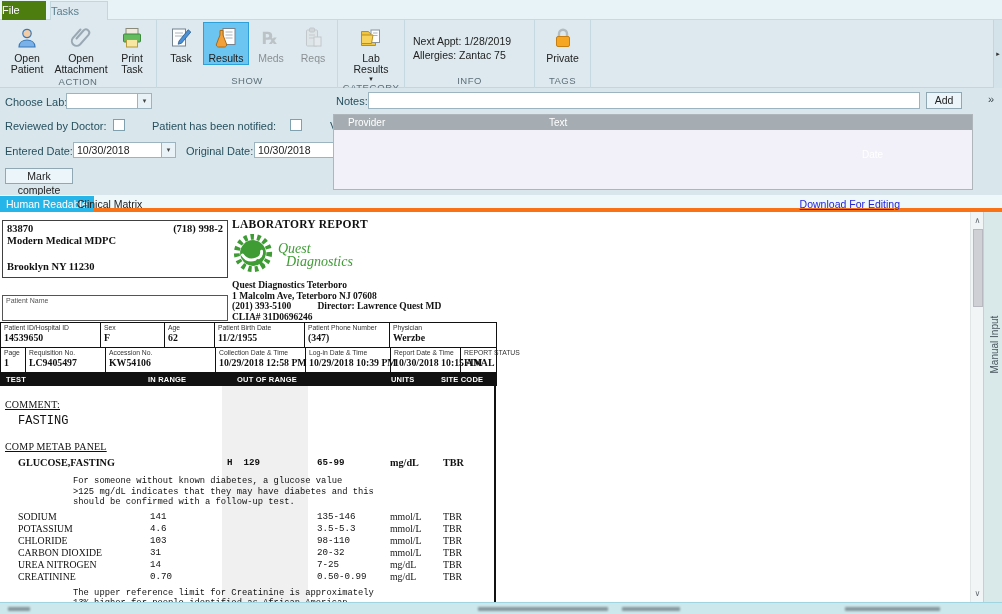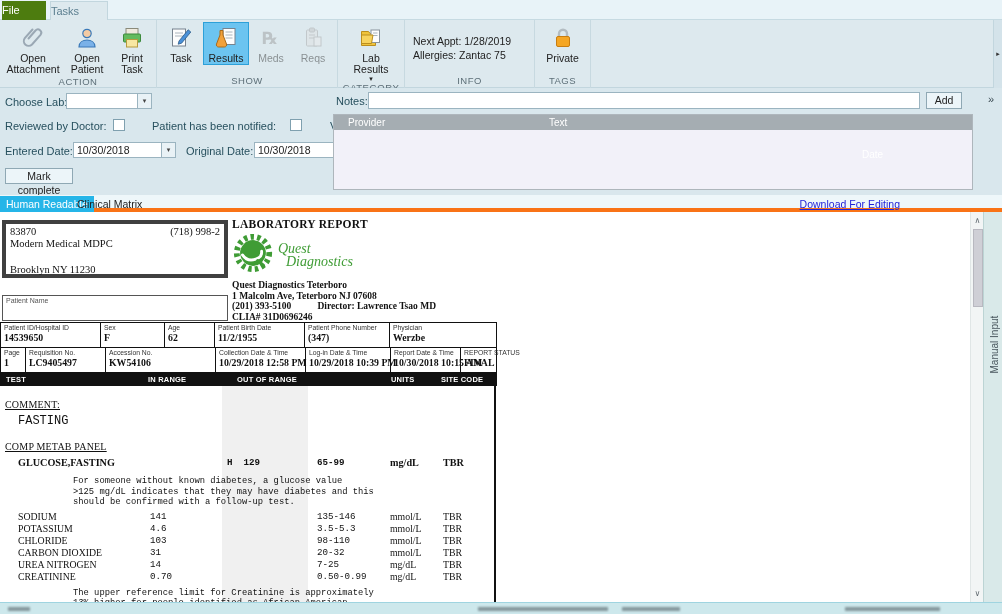--- a/index.html
+++ b/index.html
@@ -54,21 +54,21 @@
   .docarea { position:absolute; left:0; top:212px; width:1002px; height:390px; background:#fff; }
   .vscroll { position:absolute; left:970px; top:0; width:13px; height:390px; background:#f2f5f5; border-left:1px solid #e0e6e6; }
   .vs-arrow { position:absolute; left:0; width:13px; height:13px; font-size:8px; color:#606a70; text-align:center; line-height:13px; }
   .vs-up { top:2px; } .vs-down { bottom:2px; }
   .vs-thumb { position:absolute; left:1.5px; top:17px; width:10px; height:78px; background:#cfcfd6; border:1px solid #b8b8c0; }
   .manual-strip { position:absolute; left:983px; top:0; width:19px; height:390px; background:#d9e9e9; border-left:1px solid #bcd4d4; }
   .manual-text { position:absolute; left:-28px; top:118px; width:76px; transform:rotate(-90deg); font-size:10px; color:#47555c; white-space:nowrap; }
 
   
   .report { position:absolute; left:0; top:0; width:500px; height:390px; font-family:"Liberation Serif","DejaVu Serif",serif; color:#111; }
-  .clientbox { position:absolute; left:2px; top:8px; width:226px; height:58px; border:4px solid #404040; font-size:10.5px; font-weight:normal; padding:2px 4px; line-height:12px; }
+  .clientbox { position:absolute; left:2px; top:8px; width:226px; height:58px; border:1px solid #404040; font-size:10.5px; font-weight:bold; padding:2px 4px; line-height:12px; }
   .cb-row1 { display:flex; justify-content:space-between; }
   .cb-city { margin-top:14px; }
   .pnamebox { position:absolute; left:2px; top:83px; width:226px; height:26px; border:1px solid #555; }
   .pn-label { font-size:7px; color:#555; font-family:"Liberation Sans",sans-serif; padding:1px 0 0 3px; }
   .labheader { position:absolute; left:232px; top:6px; width:264px; }
   .lr-title { font-size:11.5px; font-weight:bold; letter-spacing:.3px; }
   .logo-row { display:flex; align-items:center; margin:2px 0 2px 0; }
   .logo-text { color:#3f9c35; font-size:14px; line-height:13px; font-style:italic; margin-left:4px; }
   .logo-text .l2 { margin-left:8px; }
   .lab-lines { font-size:9.5px; font-weight:bold; line-height:10.5px; }
@@ -112,36 +112,36 @@
 <div class="window">
 
   <div class="tabstrip">
     <div class="tab-file">File</div>
     <div class="tab-tasks">Tasks</div>
   </div>
 
   <div class="ribbon">
     <div class="rgroup">
       <div class="rbuttons">
-        <div class="rbtn" style="width:58px">
-          <span class="ric">
-            <svg width="24" height="24" viewBox="0 0 24 24">
-                <path d="M7.5 12.5 L14.5 4.5 a3.3 3.3 0 0 1 5 4.3 L11 18.5 a4.8 4.8 0 0 1-7.2-6.3 L11.5 3.5" stroke="#9aa8b4" stroke-width="2" fill="none" stroke-linecap="round"></path>
-              </svg>
-          </span>
-          <span class="rlabel">Open Attachment</span>
-        </div>
         <div class="rbtn">
           <span class="ric">
             <svg width="24" height="24" viewBox="0 0 24 24">
                 <circle cx="12" cy="7.5" r="4.2" fill="#f3cba4" stroke="#3a79b8" stroke-width="1.2"></circle>
                 <path d="M4 21c0-5 4.2-7 8-7s8 2 8 7z" fill="#7ab1e8" stroke="#3a79b8" stroke-width="1.2"></path>
               </svg>
           </span>
           <span class="rlabel">Open Patient</span>
+        </div>
+        <div class="rbtn" style="width:58px">
+          <span class="ric">
+            <svg width="24" height="24" viewBox="0 0 24 24">
+                <path d="M7.5 12.5 L14.5 4.5 a3.3 3.3 0 0 1 5 4.3 L11 18.5 a4.8 4.8 0 0 1-7.2-6.3 L11.5 3.5" stroke="#9aa8b4" stroke-width="2" fill="none" stroke-linecap="round"></path>
+              </svg>
+          </span>
+          <span class="rlabel">Open Attachment</span>
         </div>
         <div class="rbtn narrow">
           <span class="ric">
             <svg width="24" height="24" viewBox="0 0 24 24">
                 <rect x="6" y="2.5" width="12" height="6" fill="#efeadd" stroke="#8a8a7a"></rect>
                 <rect x="3.5" y="8" width="17" height="8" rx="1" fill="#63bb5e" stroke="#3c8a3c"></rect>
                 <rect x="6.5" y="13.5" width="11" height="7.5" fill="#f7e7a2" stroke="#b69a3d"></rect>
               </svg>
           </span>
           <span class="rlabel">Print Task</span>
@@ -320,21 +320,21 @@
           <div class="logo-text">
             <div>Quest</div>
             <div class="l2">Diagnostics</div>
           </div>
         </div>
         <div class="lab-lines">
           <div>Quest Diagnostics Teterboro</div>
           <div>1 Malcolm Ave, Teterboro NJ 07608</div>
           <div class="lab-phone-row">
             <span>(201) 393-5100</span>
-            <span>Director: Lawrence Tsao MD</span>
+            <span>Director: Lawrence Quest MD</span>
           </div>
           <div>CLIA# 31D0696246</div>
         </div>
       </div>
 
       <div class="ptable">
         <div class="prow prow1">
           <div class="pcell" style="width:100px">
               <div class="pl">Patient ID/Hospital ID</div>
               <div class="pv">14539650</div>

